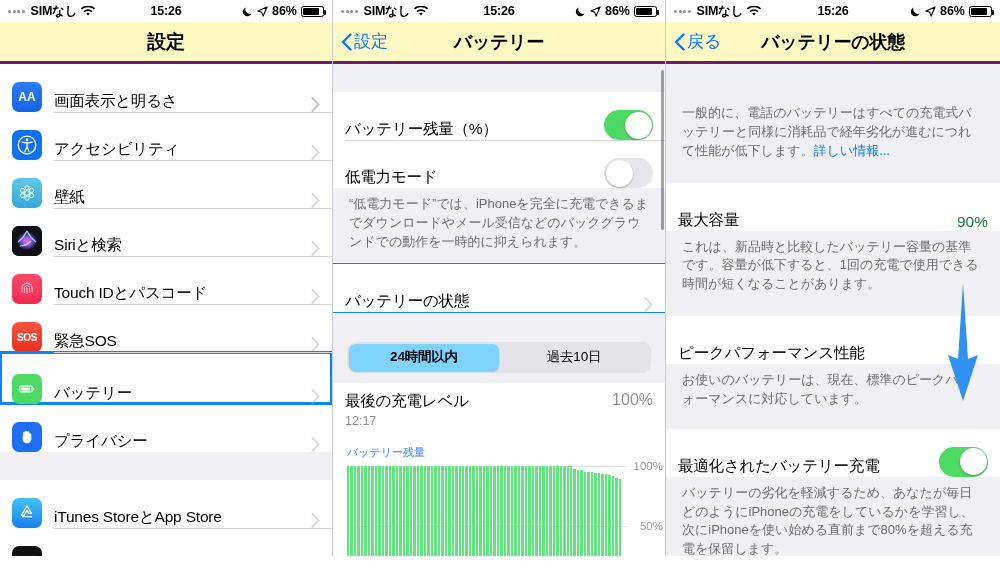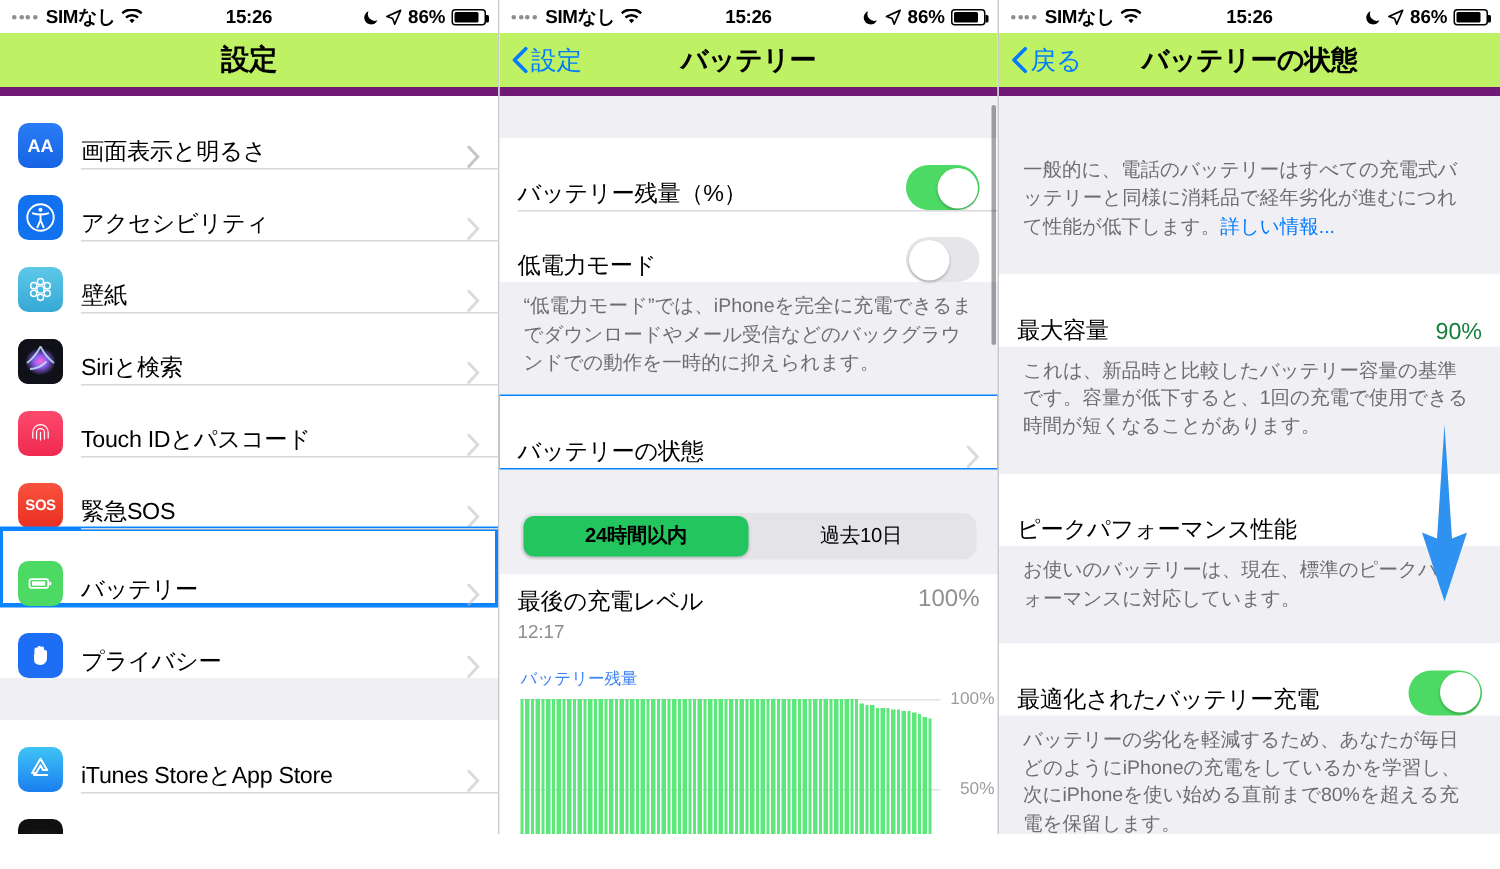--- a/index.html
+++ b/index.html
@@ -47,22 +47,22 @@
     position: relative; display: inline-block; padding: 1px;
   }
   .battery-ico::after {
     content: ""; position: absolute; right: -3px; top: 3px;
     width: 2px; height: 5px; background: #000; border-radius: 0 1px 1px 0;
   }
   .battery-ico > span { display: block; height: 100%; background: #000; border-radius: 1px; }
 
   
   .navbar {
-    height: 42px; background: #bef264;
-    border-bottom: 6px solid #701a75;
+    height: 42px; background: #fef9c3;
+    border-bottom: 3px solid #701a75;
     display: flex; align-items: center;
     position: relative; padding: 0 8px;
   }
   .nav-back {
     display: flex; align-items: center; gap: 2px;
     color: #007aff; font-size: 17px; position: relative; z-index: 2;
   }
   .chev-left {
     width: 11px; height: 18px; display: inline-block;
   }
@@ -125,21 +125,21 @@
 
   
   .segwrap { background: #efeff4; padding: 8px 14px 10px 14px; }
   .segment {
     display: flex; background: #e3e3e8; border-radius: 9px; padding: 2px; height: 31px;
   }
   .seg {
     flex: 1; display: flex; align-items: center; justify-content: center;
     font-size: 13.5px; color: #000; border-radius: 7px; letter-spacing: -0.2px;
   }
-  .seg.active { background: #22c55e; font-weight: bold; box-shadow: 0 1px 2px rgba(0,0,0,.18); }
+  .seg.active { background: #7dd3fc; font-weight: bold; box-shadow: 0 1px 2px rgba(0,0,0,.18); }
 
   
   .chartcard { background: #fff; padding: 10px 0 0 0; }
   .chart-title { font-size: 11px; color: #3b82f6; padding: 0 0 6px 14px; }
   .chart-area { position: relative; height: 120px; margin: 0 44px 0 14px; }
   .gridline { position: absolute; left: 0; right: -6px; height: 1px; background: #e2e2e6; }
   .axlabel {
     position: absolute; right: -42px; font-size: 11.5px; color: #9b9ba0;
     transform: translateY(-50%);
   }

